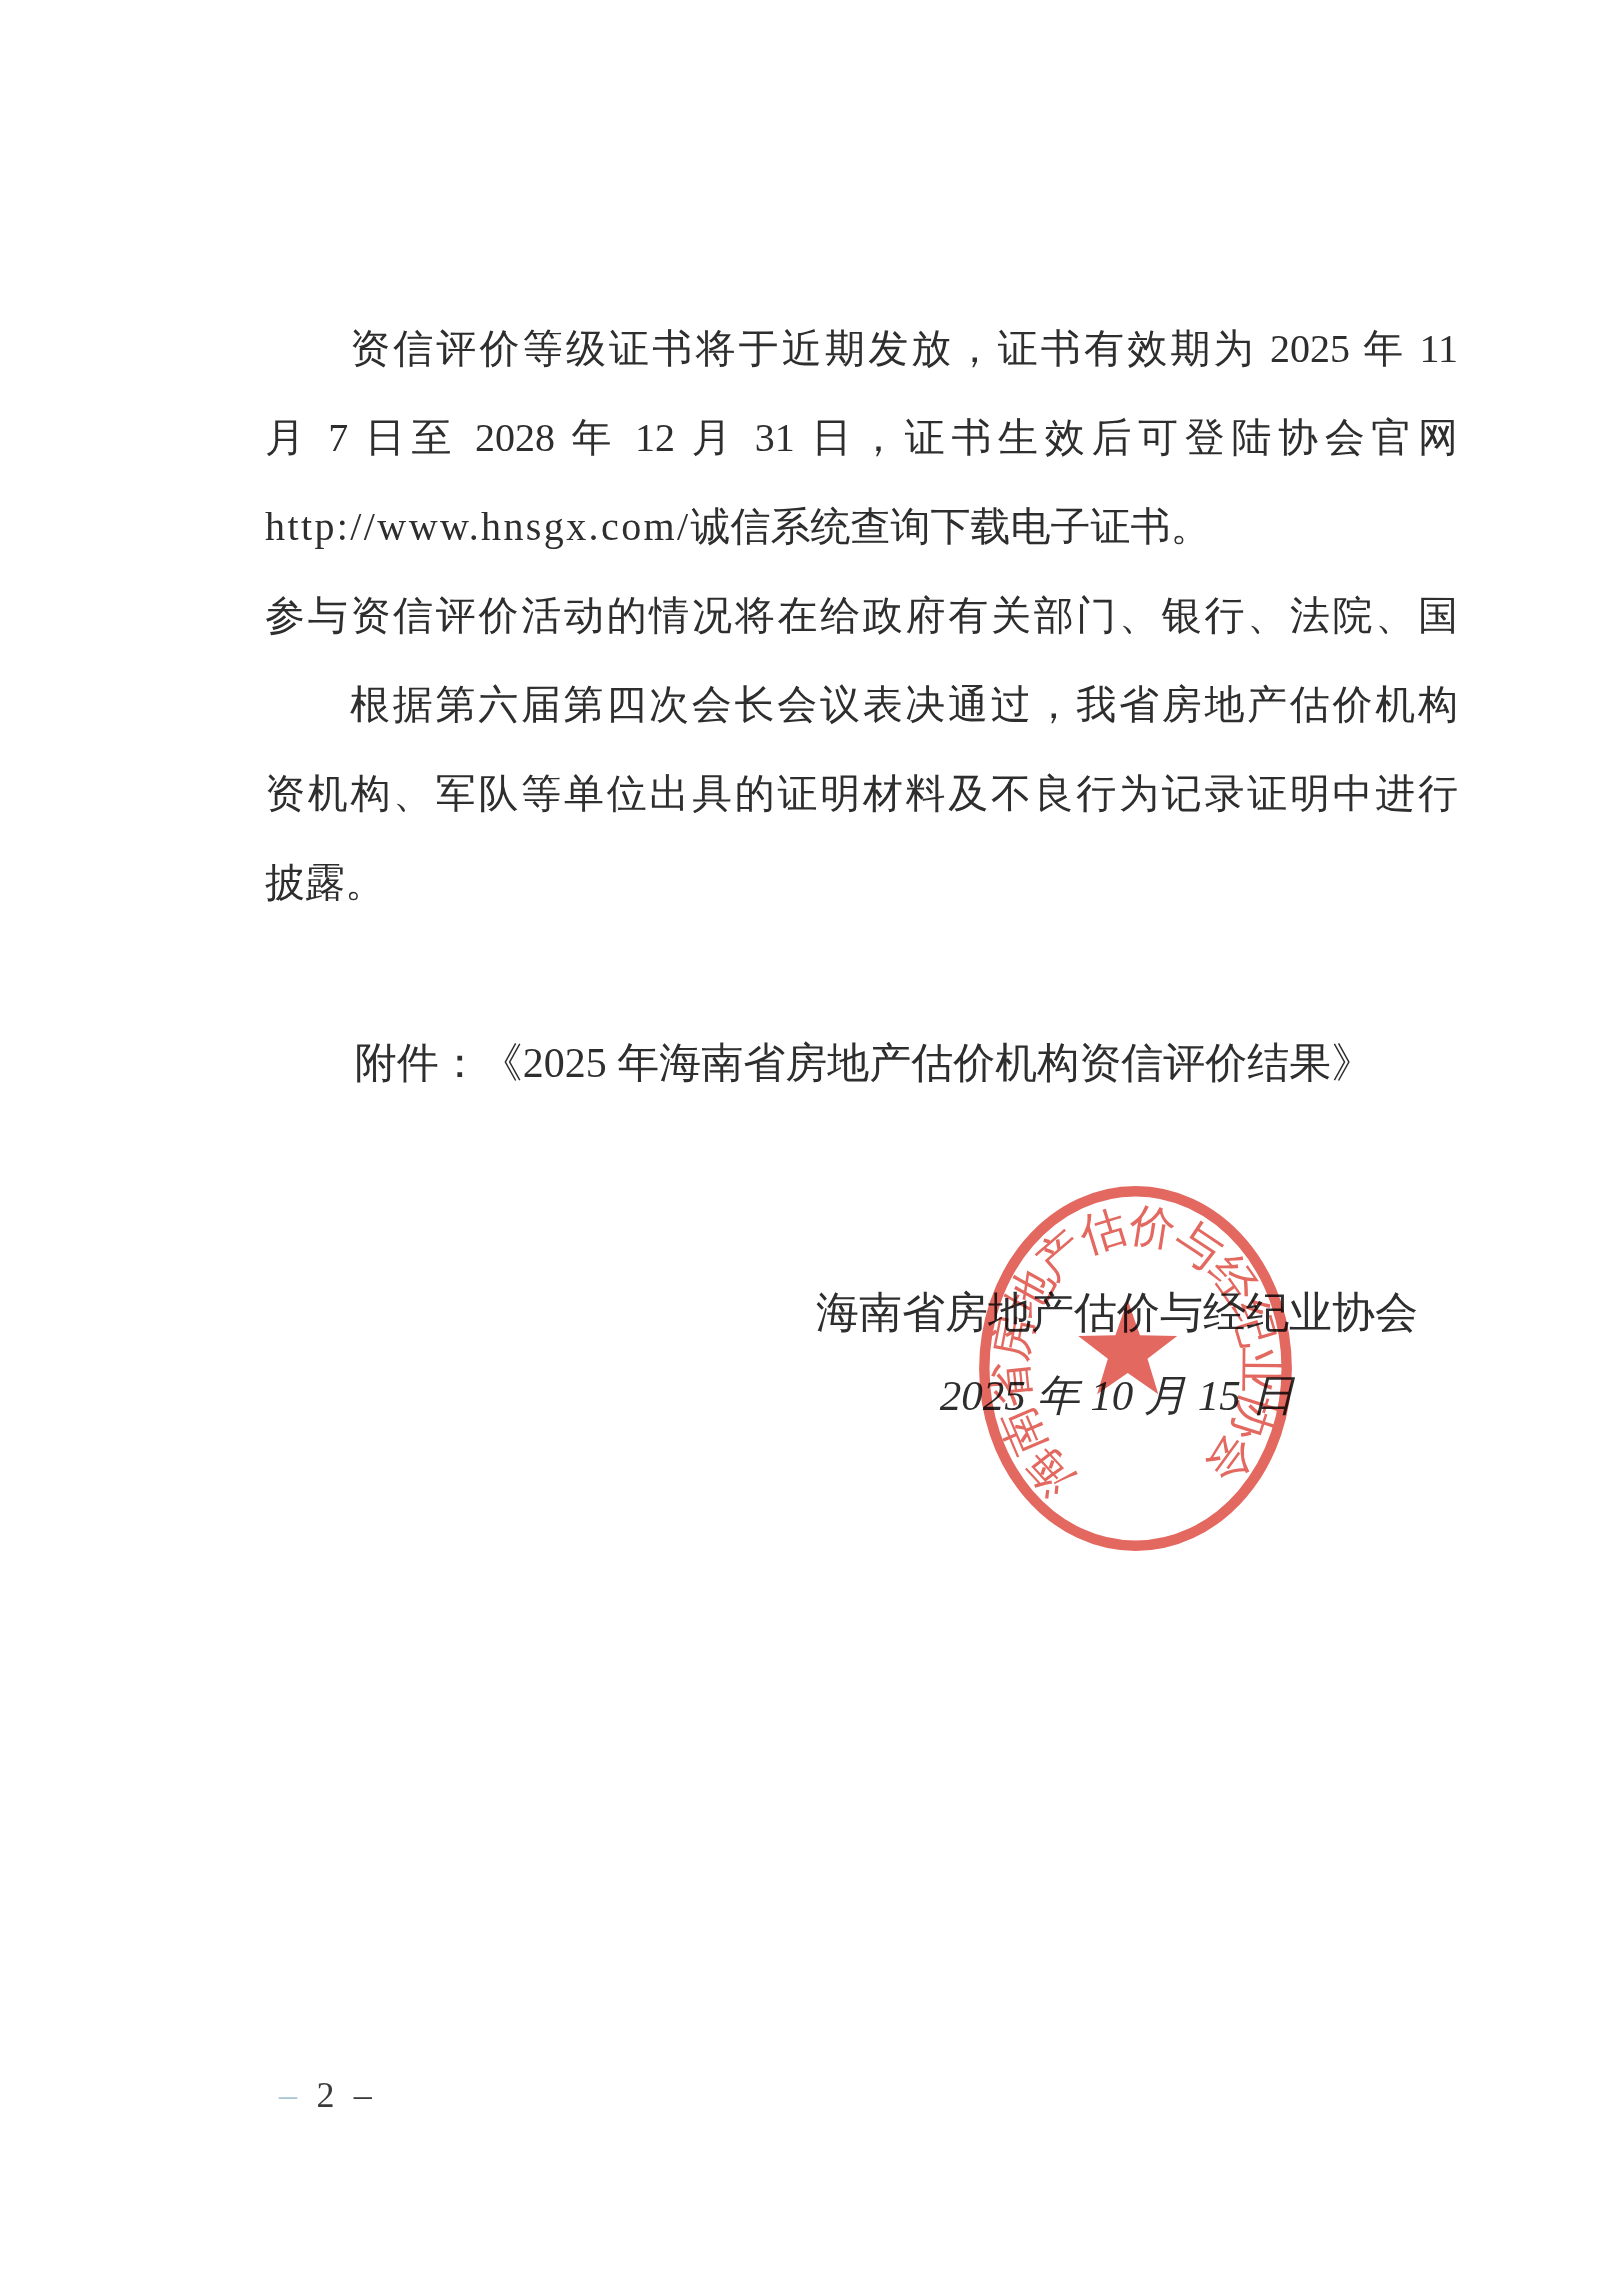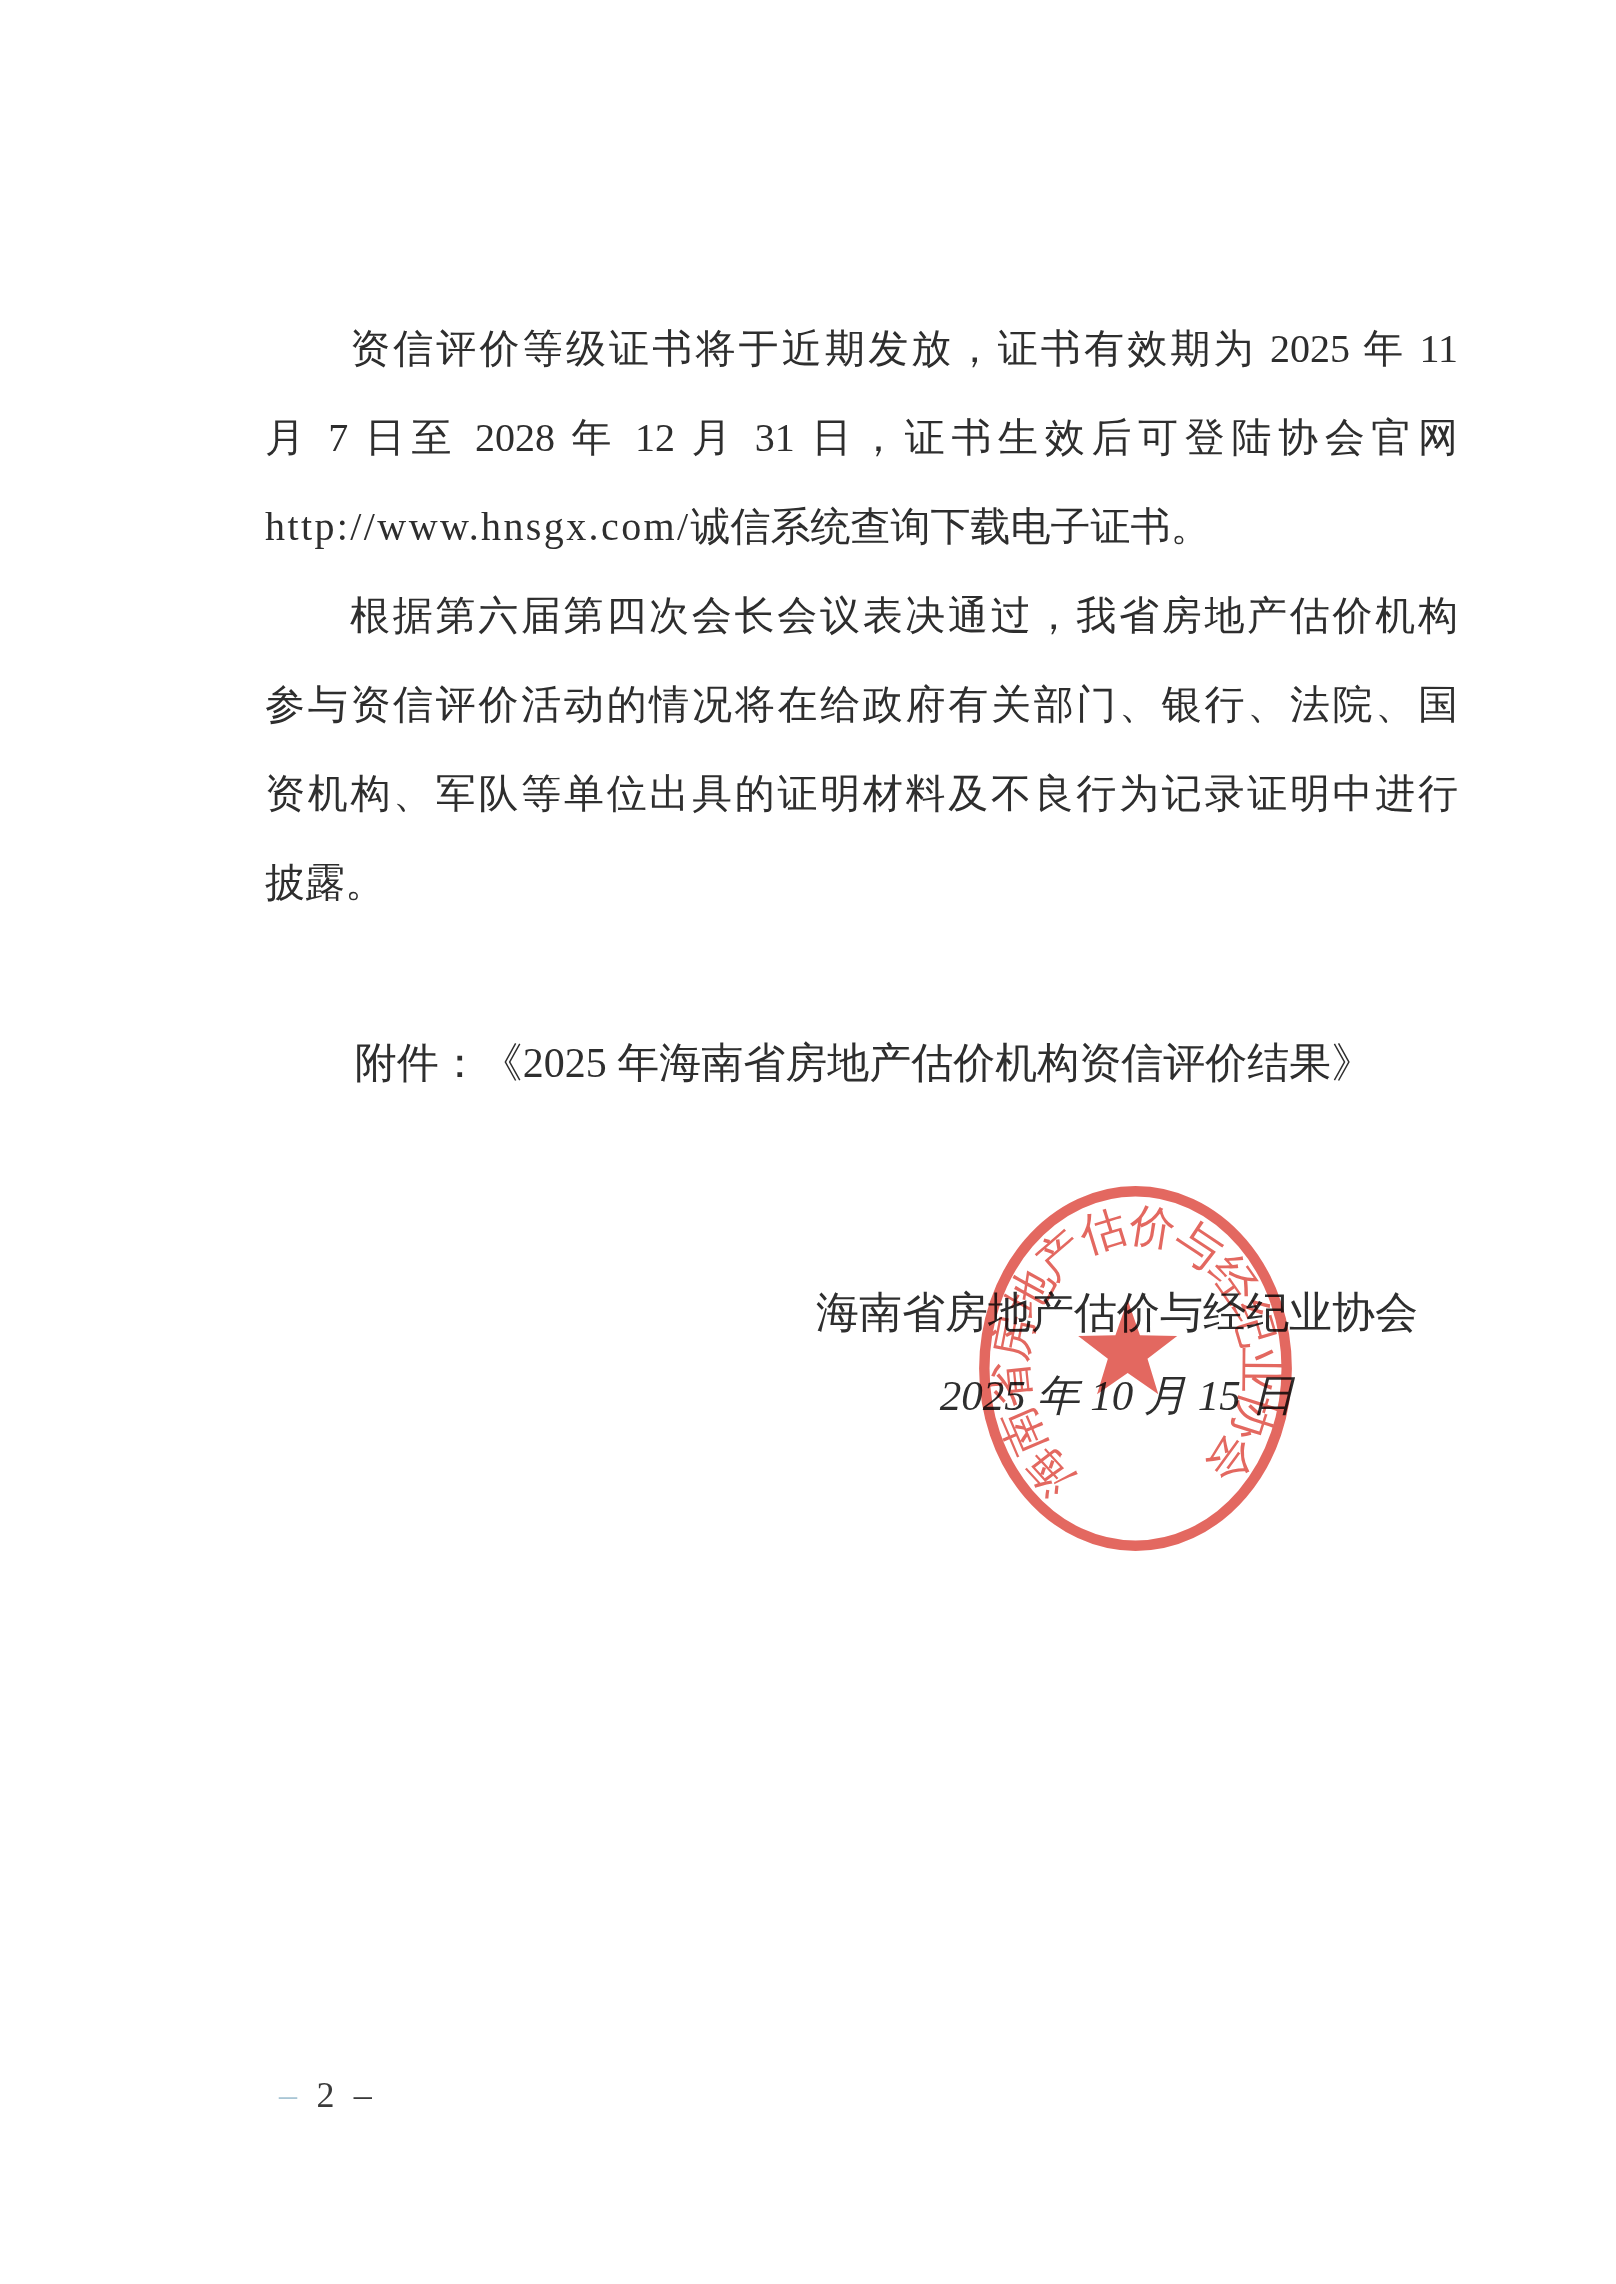--- a/index.html
+++ b/index.html
@@ -63,22 +63,22 @@
 </style>
 </head>
 <body>
 
 <div class="page">
 
   <div class="bodytext">
     <div class="line full ind">资信评价等级证书将于近期发放，证书有效期为 2025 年 11</div>
     <div class="line full">月 7 日至 2028 年 12 月 31 日，证书生效后可登陆协会官网</div>
     <div class="line open"><span class="latin">http://www.hnsgx.com/</span><span>诚信系统查询下载电子证书。</span></div>
+    <div class="line full">参与资信评价活动的情况将在给政府有关部门、银行、法院、国</div>
     <div class="line full ind">根据第六届第四次会长会议表决通过，我省房地产估价机构</div>
-    <div class="line full">参与资信评价活动的情况将在给政府有关部门、银行、法院、国</div>
     <div class="line full">资机构、军队等单位出具的证明材料及不良行为记录证明中进行</div>
     <div class="line open">披露。</div>
   </div>
 
   <div class="attach">附件：《2025 年海南省房地产估价机构资信评价结果》</div>
 
   <div class="sig">
     <div class="sig-inner">
       <span class="sig-org">海南省房地产估价与经纪业协会</span>
       <span class="sig-date">2025 年 10 月 15 日</span>

